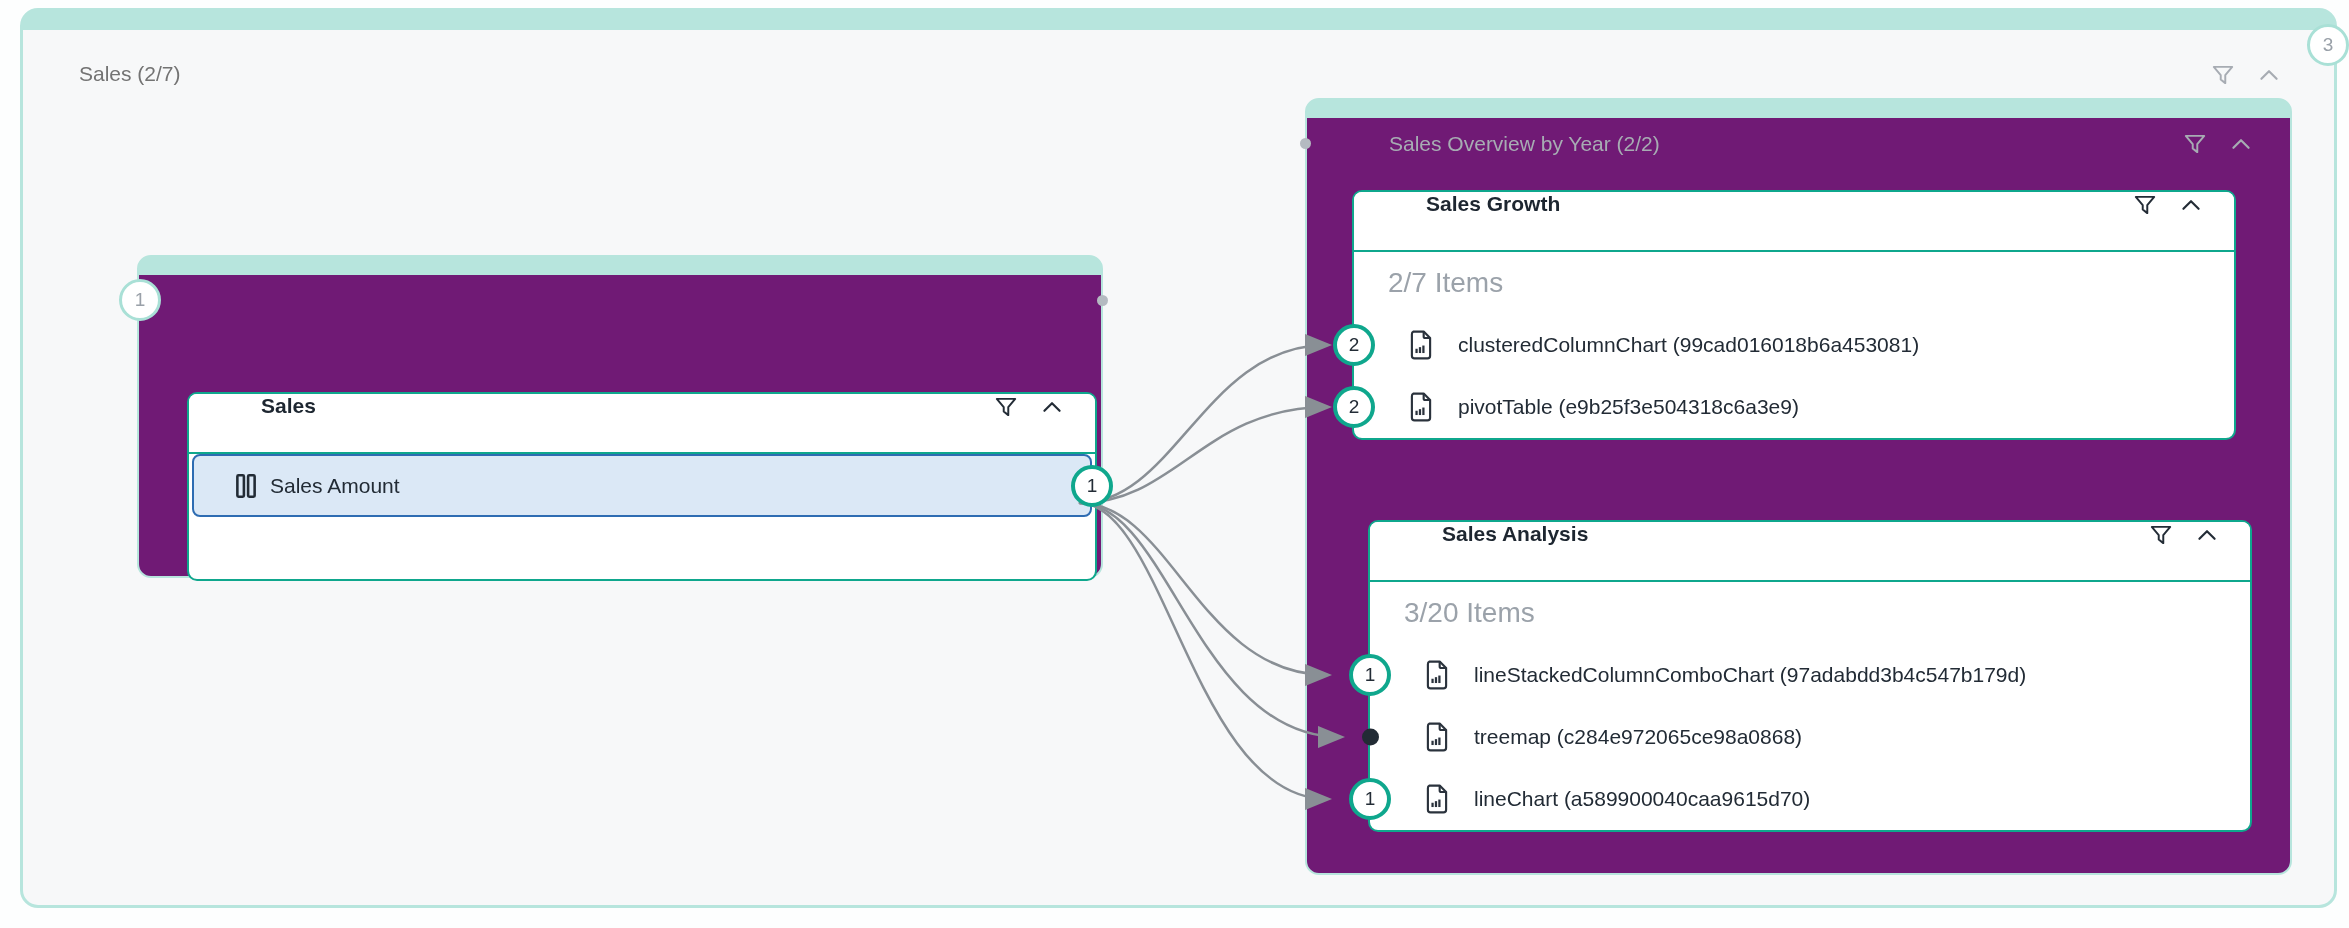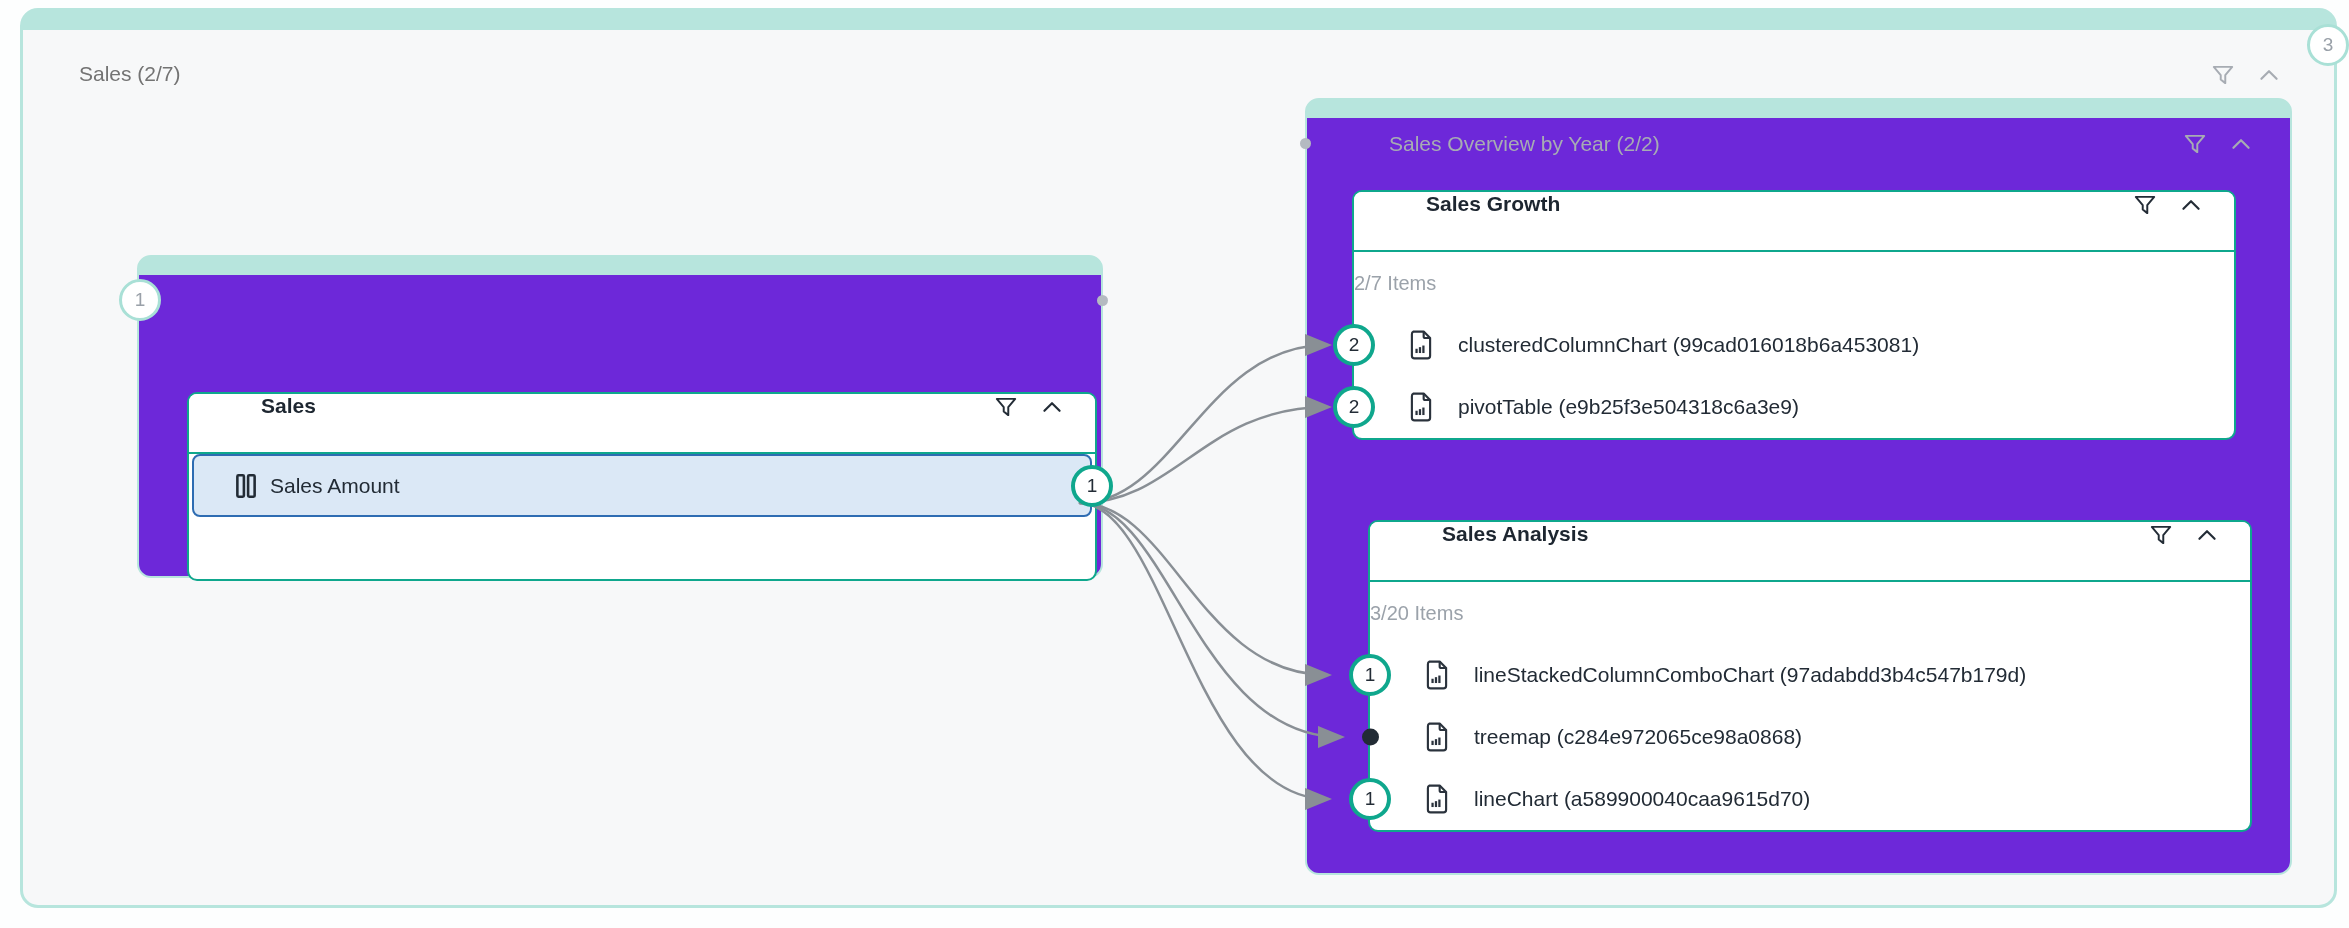--- a/index.html
+++ b/index.html
@@ -36,21 +36,21 @@
   .port-right { right:-7px; top:20px; }
   .port-left  { left:-7px;  top:20px; }
   .dot-port {
     position:absolute; left:-8px; top:50%; transform:translateY(-50%);
     width:17px; height:17px; border-radius:50%; background:#222b35; z-index:4;
   }
 
   
   .panel {
     position:absolute; border:2px solid #b7e5dd; border-top:20px solid #b7e5dd;
-    border-radius:14px; background:#6d28d9;
+    border-radius:14px; background:#701a75;
   }
   .panel-left  { left:114px;  top:225px; width:966px; height:323px; }
   .panel-right { left:1282px; top:68px;  width:987px; height:777px; }
   .panel-header { display:flex; align-items:center; justify-content:space-between; height:52px; }
   .panel-header .panel-title { font-size:21px; color:#a7acb3; }
   .panel-left  .panel-header { padding:0 34px 0 74px; }
   .panel-right .panel-header { padding:0 36px 0 82px; }
 
   
   .subpanel {
@@ -58,22 +58,22 @@
   }
   .subpanel-sales    { left:48px; top:73px;  width:910px; height:189px;margin-top:44px; }
   .subpanel-growth   { left:45px; top:72px;  width:884px; height:250px; }
   .subpanel-analysis { left:61px; top:402px; width:884px; height:312px; }
 
   .subpanel-header {
     height:60px; display:flex; align-items:flex-start; justify-content:space-between;
     padding:0 30px 0 72px; border-bottom:2px solid #0fa78d;
     font-size:21px; font-weight:700; color:#1d2630; border-radius:8px 8px 0 0; background:#fff;
   }
-  .count-row { height:62px; display:flex; align-items:center; 
-               color:#9ba2aa; font-size:20px; }
+  .count-row { height:62px; display:flex; align-items:center; padding-left:34px;
+               color:#9ba2aa; font-size:28px; }
   .item-row  { height:62px; display:flex; align-items:center; gap:24px; padding-left:54px;
                position:relative; font-size:21px; color:#222b35; }
   .item-row .icon { color:#2a323c; }
 
   .selected-row {
     position:relative; margin:0 3px; height:63px;
     background:#dbe8f6; border:2.5px solid #2e6cb2; border-radius:8px;
     display:flex; align-items:center; gap:10px; padding-left:38px;
     font-size:21px; color:#222b35;
   }

